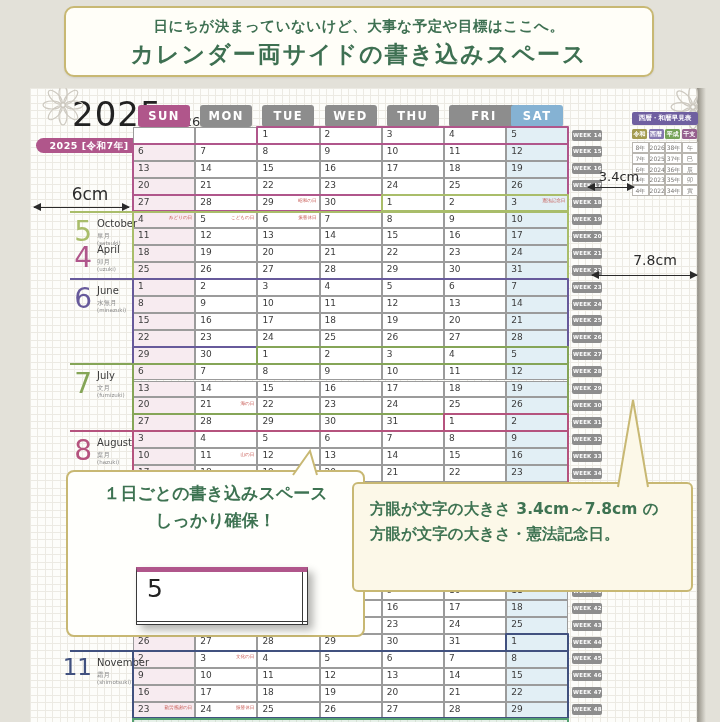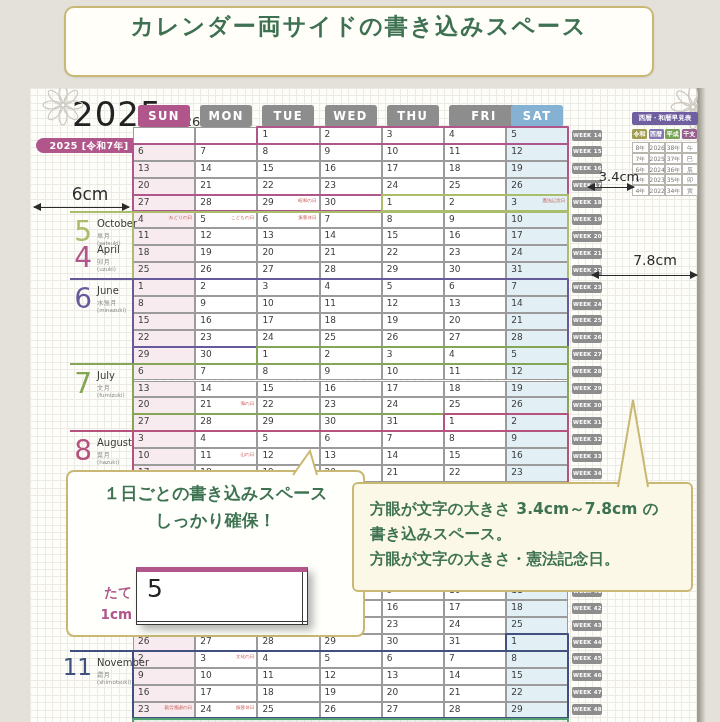--- a/index.html
+++ b/index.html
@@ -85,20 +85,21 @@
   .co-right .body{padding:13px 16px 0 16px;font-size:15.5px;line-height:1.62;}
 
   .flower{position:absolute;z-index:3;}
 </style>
 </head>
 <body>
 
 <div id="stage">
 
   <div class="banner">
+    <div class="l1">日にちが決まっていないけど、大事な予定や目標はここへ。</div>
     <div class="l2">カレンダー両サイドの書き込みスペース</div>
   </div>
 
   <div id="page">
 
     <svg class="flower" style="left:12px;top:-4px" width="42" height="42" viewBox="-21 -21 42 42">
       <g stroke="#cdc9c0" fill="none" stroke-width="1.2">
         <ellipse cx="0" cy="-11" rx="4" ry="9" transform="rotate(0)"></ellipse>
           <ellipse cx="0" cy="-11" rx="4" ry="9" transform="rotate(45)"></ellipse>
         <ellipse cx="0" cy="-11" rx="4" ry="9" transform="rotate(90)"></ellipse>
@@ -996,31 +997,28 @@
   </div>
 
   <div class="page-shadow"></div>
 
   <svg class="co-left-tail" width="40" height="30">
     <path d="M8,29 L25,5 L32,29" fill="#fffffc" stroke="#c8b873" stroke-width="2"></path>
   </svg>
   <div class="co-left">
     <div class="t1 co-green">１日ごとの書き込みスペース</div>
     <div class="t2 co-green">しっかり確保！</div>
-    <div class="hlab" style="white-space:pre-line">たて
-1cm</div>
     <div class="mock-cell">
       <span class="n">5</span>
     </div>
   </div>
 
   <svg class="co-right-tail" width="46" height="92">
     <path d="M10,91 L25,4 L40,91" fill="#fcf8e8" stroke="#c8b873" stroke-width="2"></path>
   </svg>
   <div class="co-right">
     <div class="body co-green">
       <div>方眼が文字の大きさ 3.4cm～7.8cm の</div>
-      <div>書き込みスペース。</div>
       <div>方眼が文字の大きさ・憲法記念日。</div>
     </div>
   </div>
 
 </div>
 
 </body></html>

